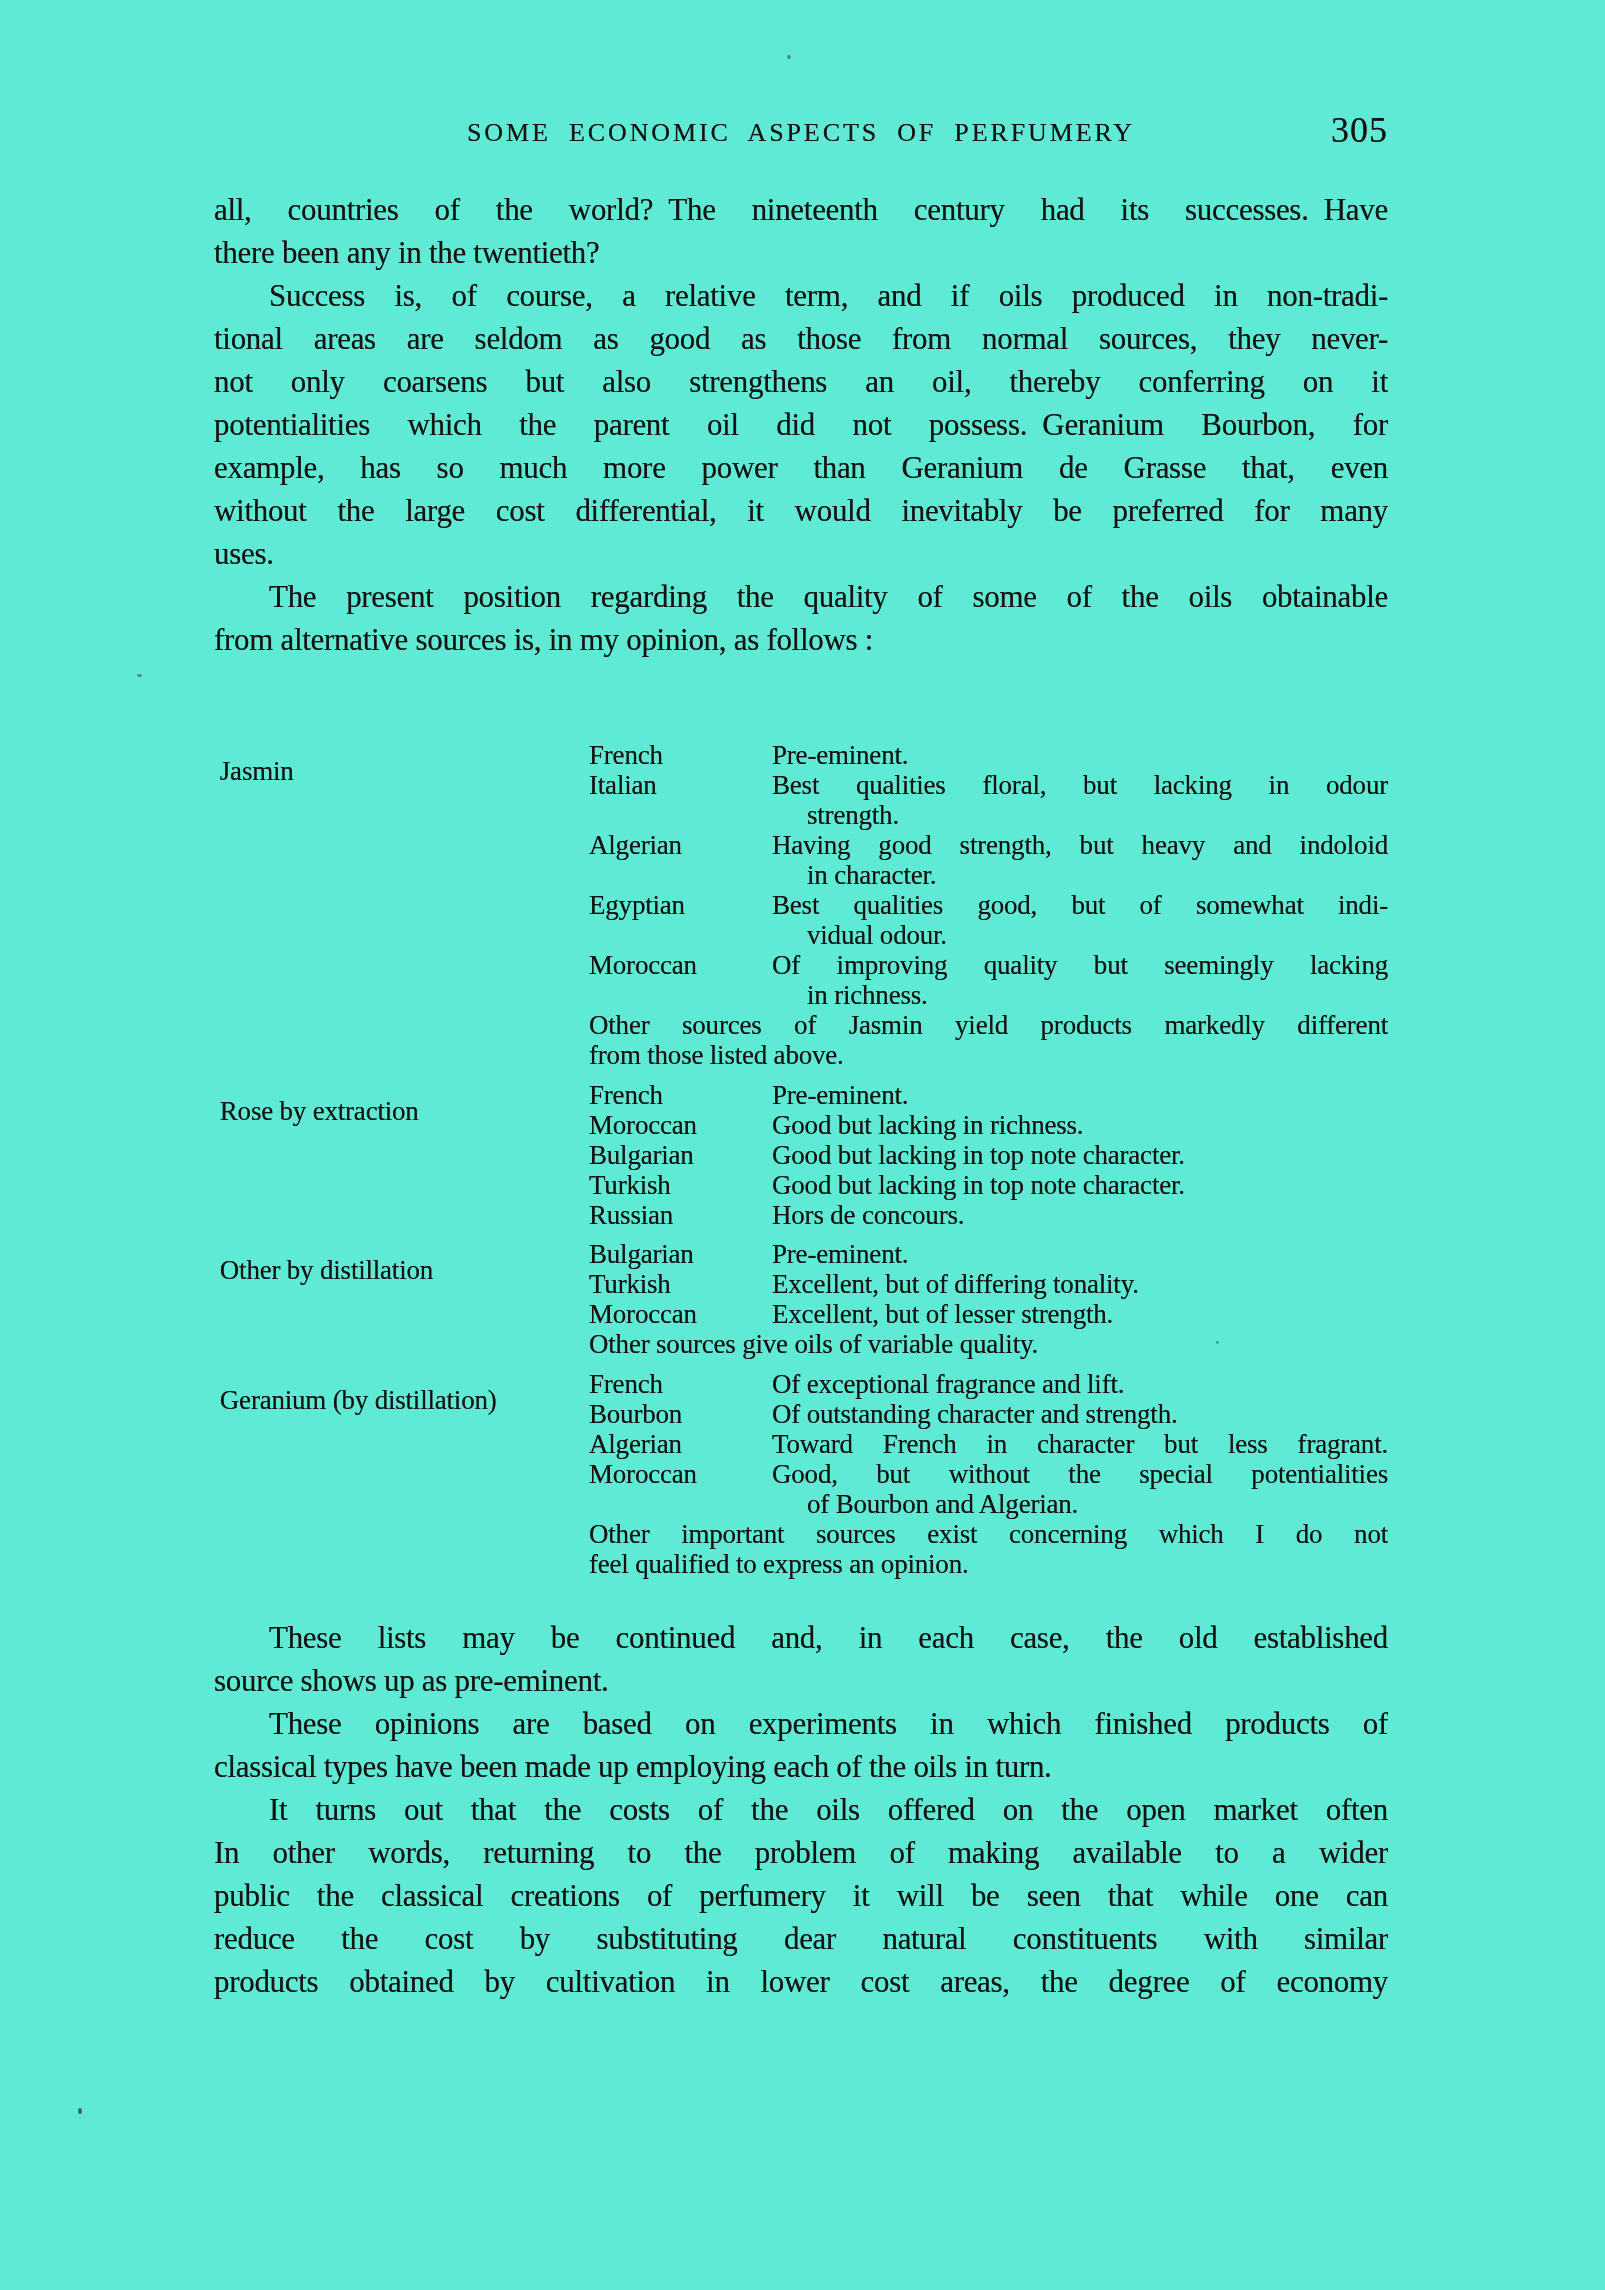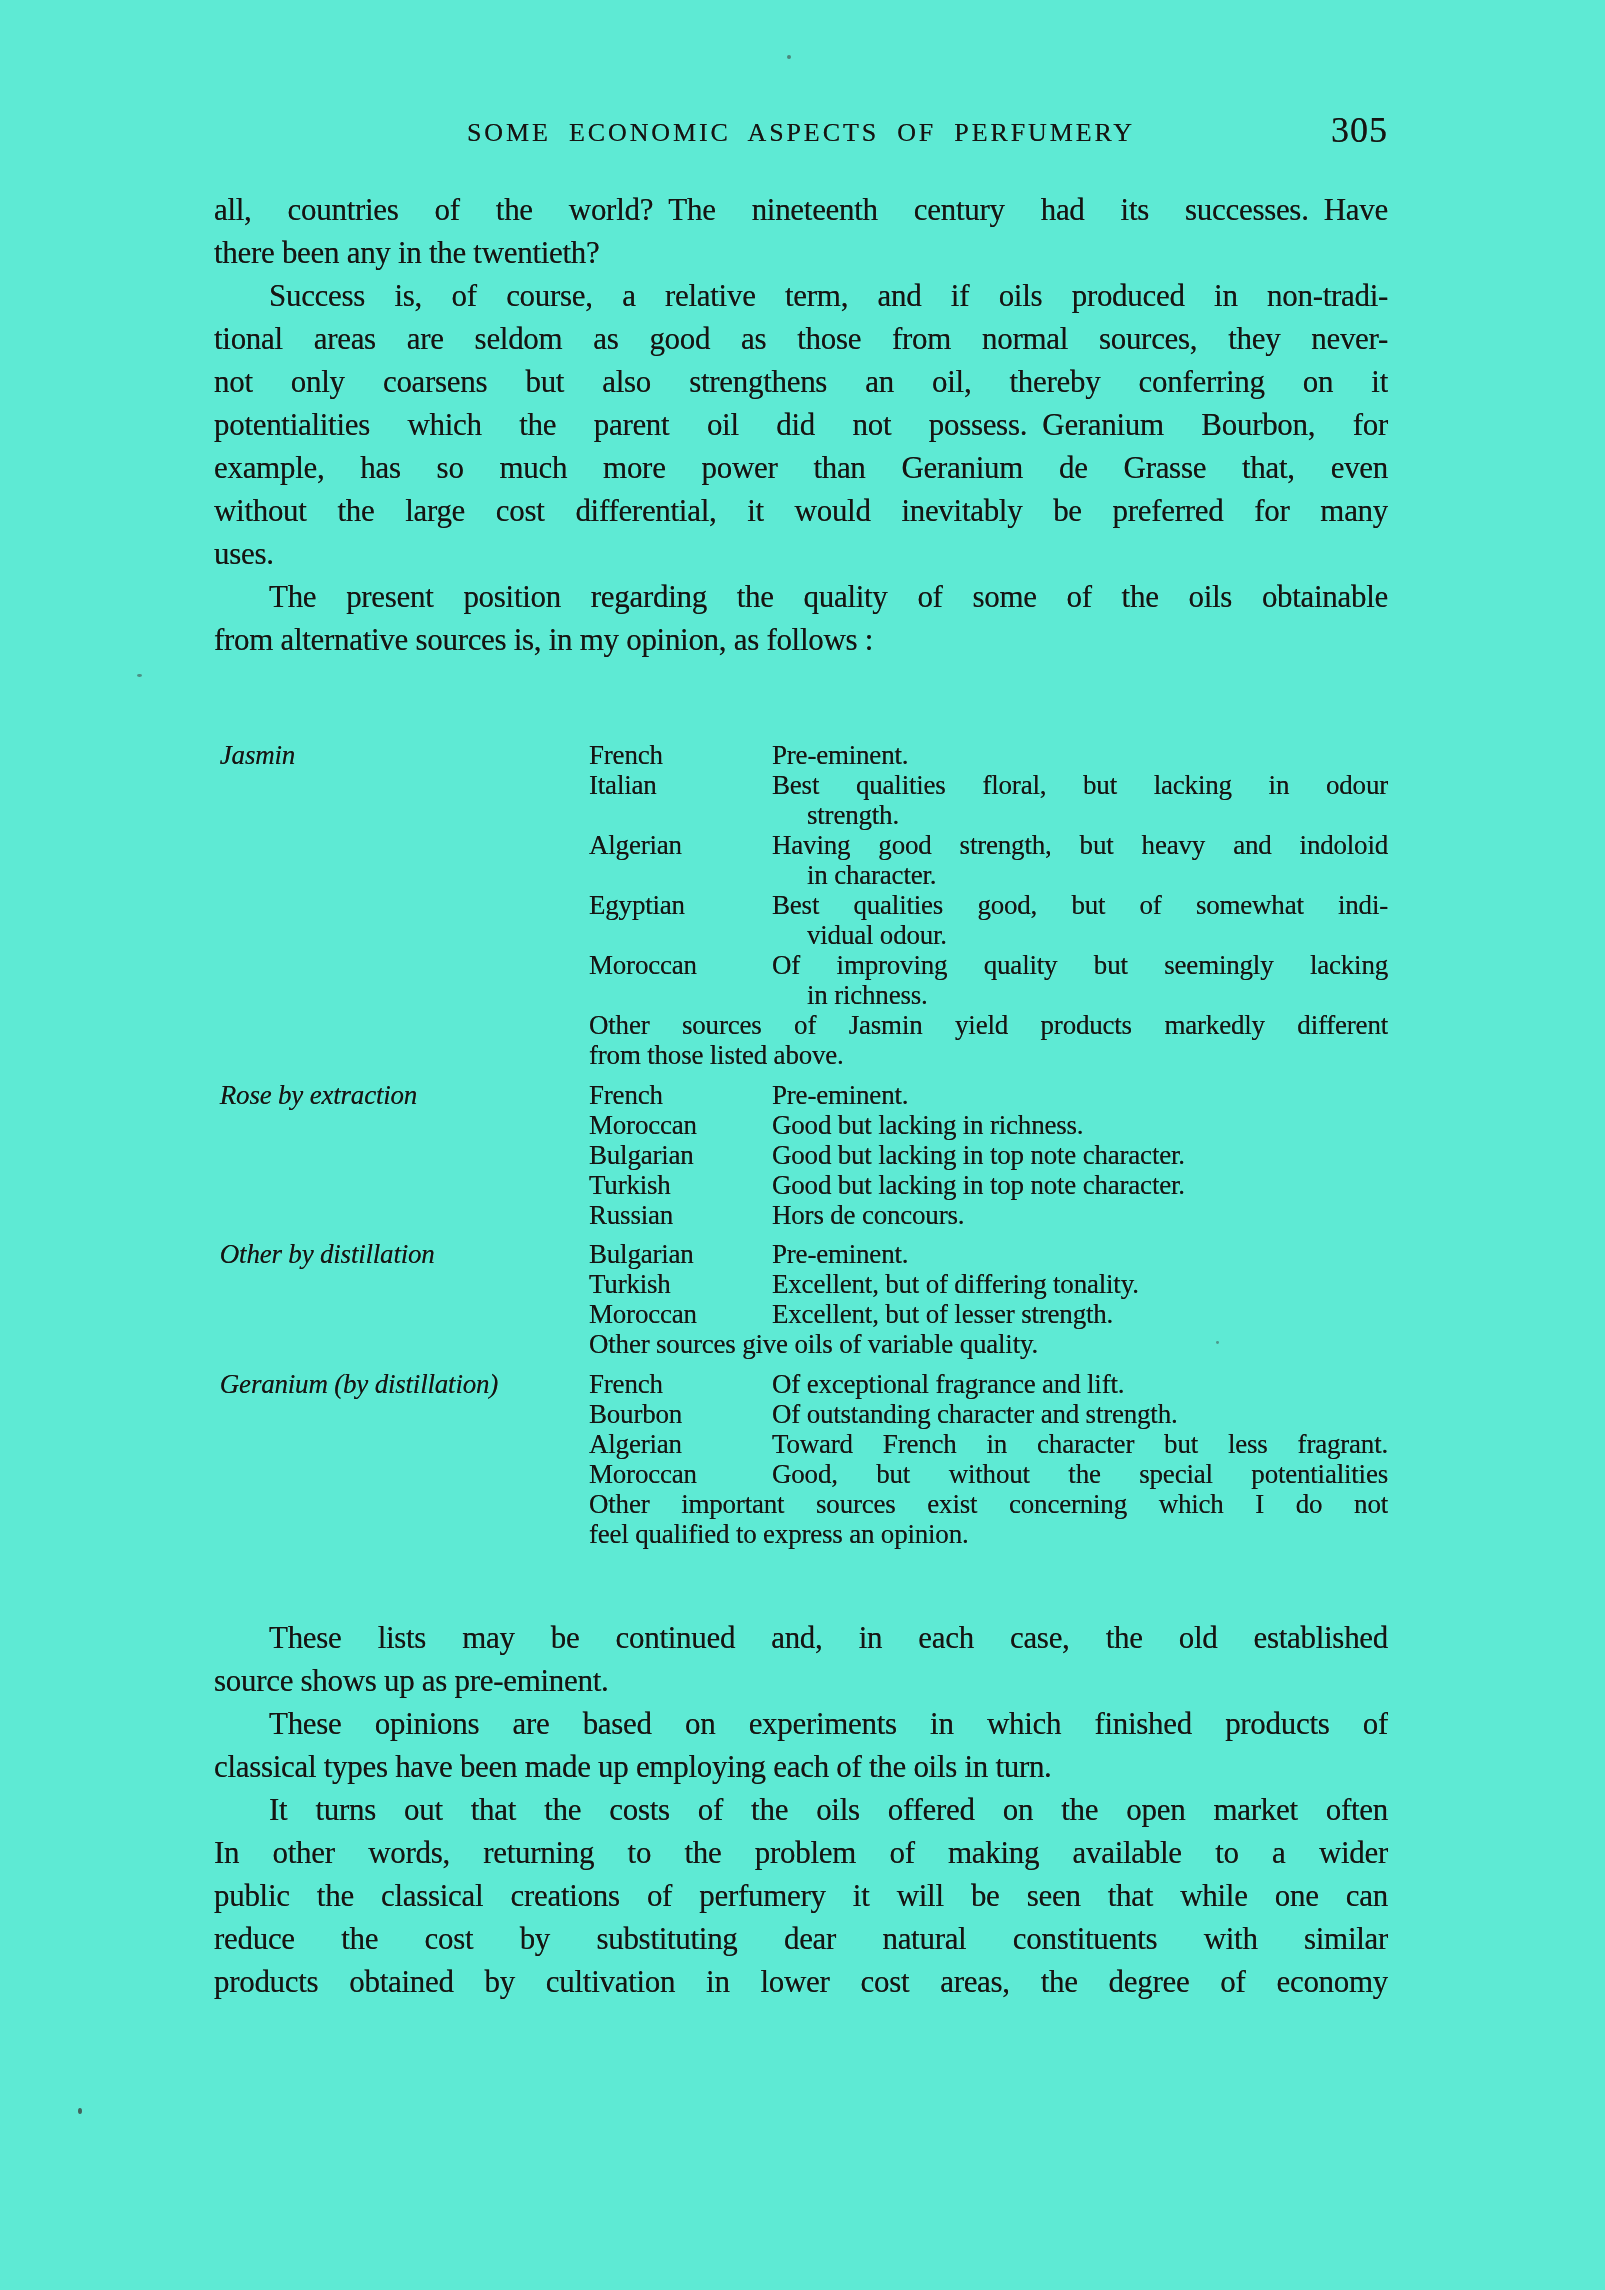--- a/index.html
+++ b/index.html
@@ -43,21 +43,21 @@
     overflow: hidden;
     text-align: left;
   }
   .bodyline.j { text-align: justify; text-align-last: justify; }
   .bodyline.indent { text-indent: 55px; }
 
   
   .tsection { position: relative; }
   .tsection + .tsection { margin-top: 9.7px; }
   .tline { position: relative; height: 30px; line-height: 30px; font-size: 27px; letter-spacing: -0.2px; }
-  .tlabel  { position: absolute; left: 5.8px; top: 0; font-style: italic; white-space: nowrap; }
+  .tlabel  { position: absolute; left: 5.8px; top: 16px; white-space: nowrap; }
   .torigin { position: absolute; left: 375px; top: 0; white-space: nowrap; }
   .tdesc   { position: absolute; left: 558px; top: 0; width: 616px; overflow: hidden; height: 30px; }
   .tdesc.j { text-align: justify; text-align-last: justify; }
   .tcont   { position: absolute; left: 593px; top: 0; white-space: nowrap; }
   .tnote   { position: absolute; left: 375px; top: 0; width: 799px; overflow: hidden; height: 30px; }
   .tnote.j { text-align: justify; text-align-last: justify; }
 
   
   .speck { position: absolute; background: #3a3835; border-radius: 50%; }
 </style>
@@ -180,20 +180,23 @@
         </div>
         <div class="tline">
           <span class="torigin">Algerian</span>
           <span class="tdesc j">Toward French in character but less fragrant.</span>
         </div>
         <div class="tline">
           <span class="torigin">Moroccan</span>
           <span class="tdesc j">Good, but without the special potentialities</span>
         </div>
         <div class="tline">
+          <span class="tcont">of Bourbon and Algerian.</span>
+        </div>
+        <div class="tline">
           <span class="tnote j">Other important sources exist concerning which I do not</span>
         </div>
         <div class="tline">
           <span class="tnote">feel qualified to express an opinion.</span>
         </div>
       </div>
     </div>
 
   <div id="body-bottom" class="col" style="top:1616px;">
       <div class="bodyline j indent">These lists may be continued and, in each case, the old established</div>

